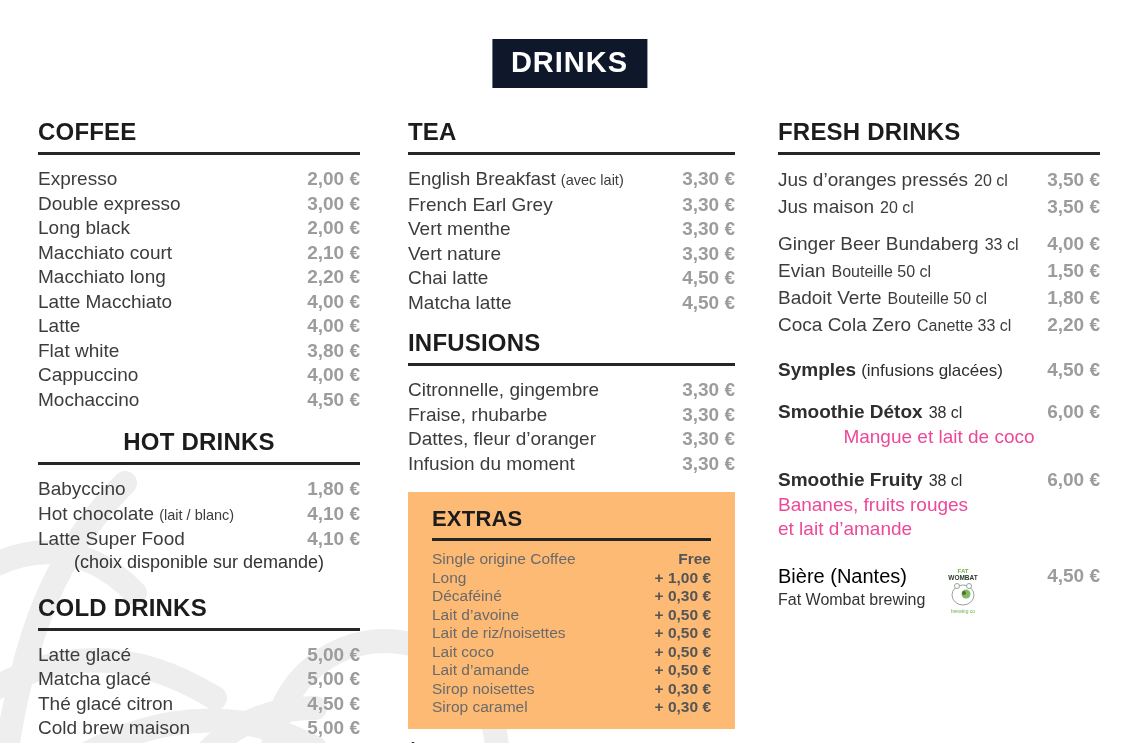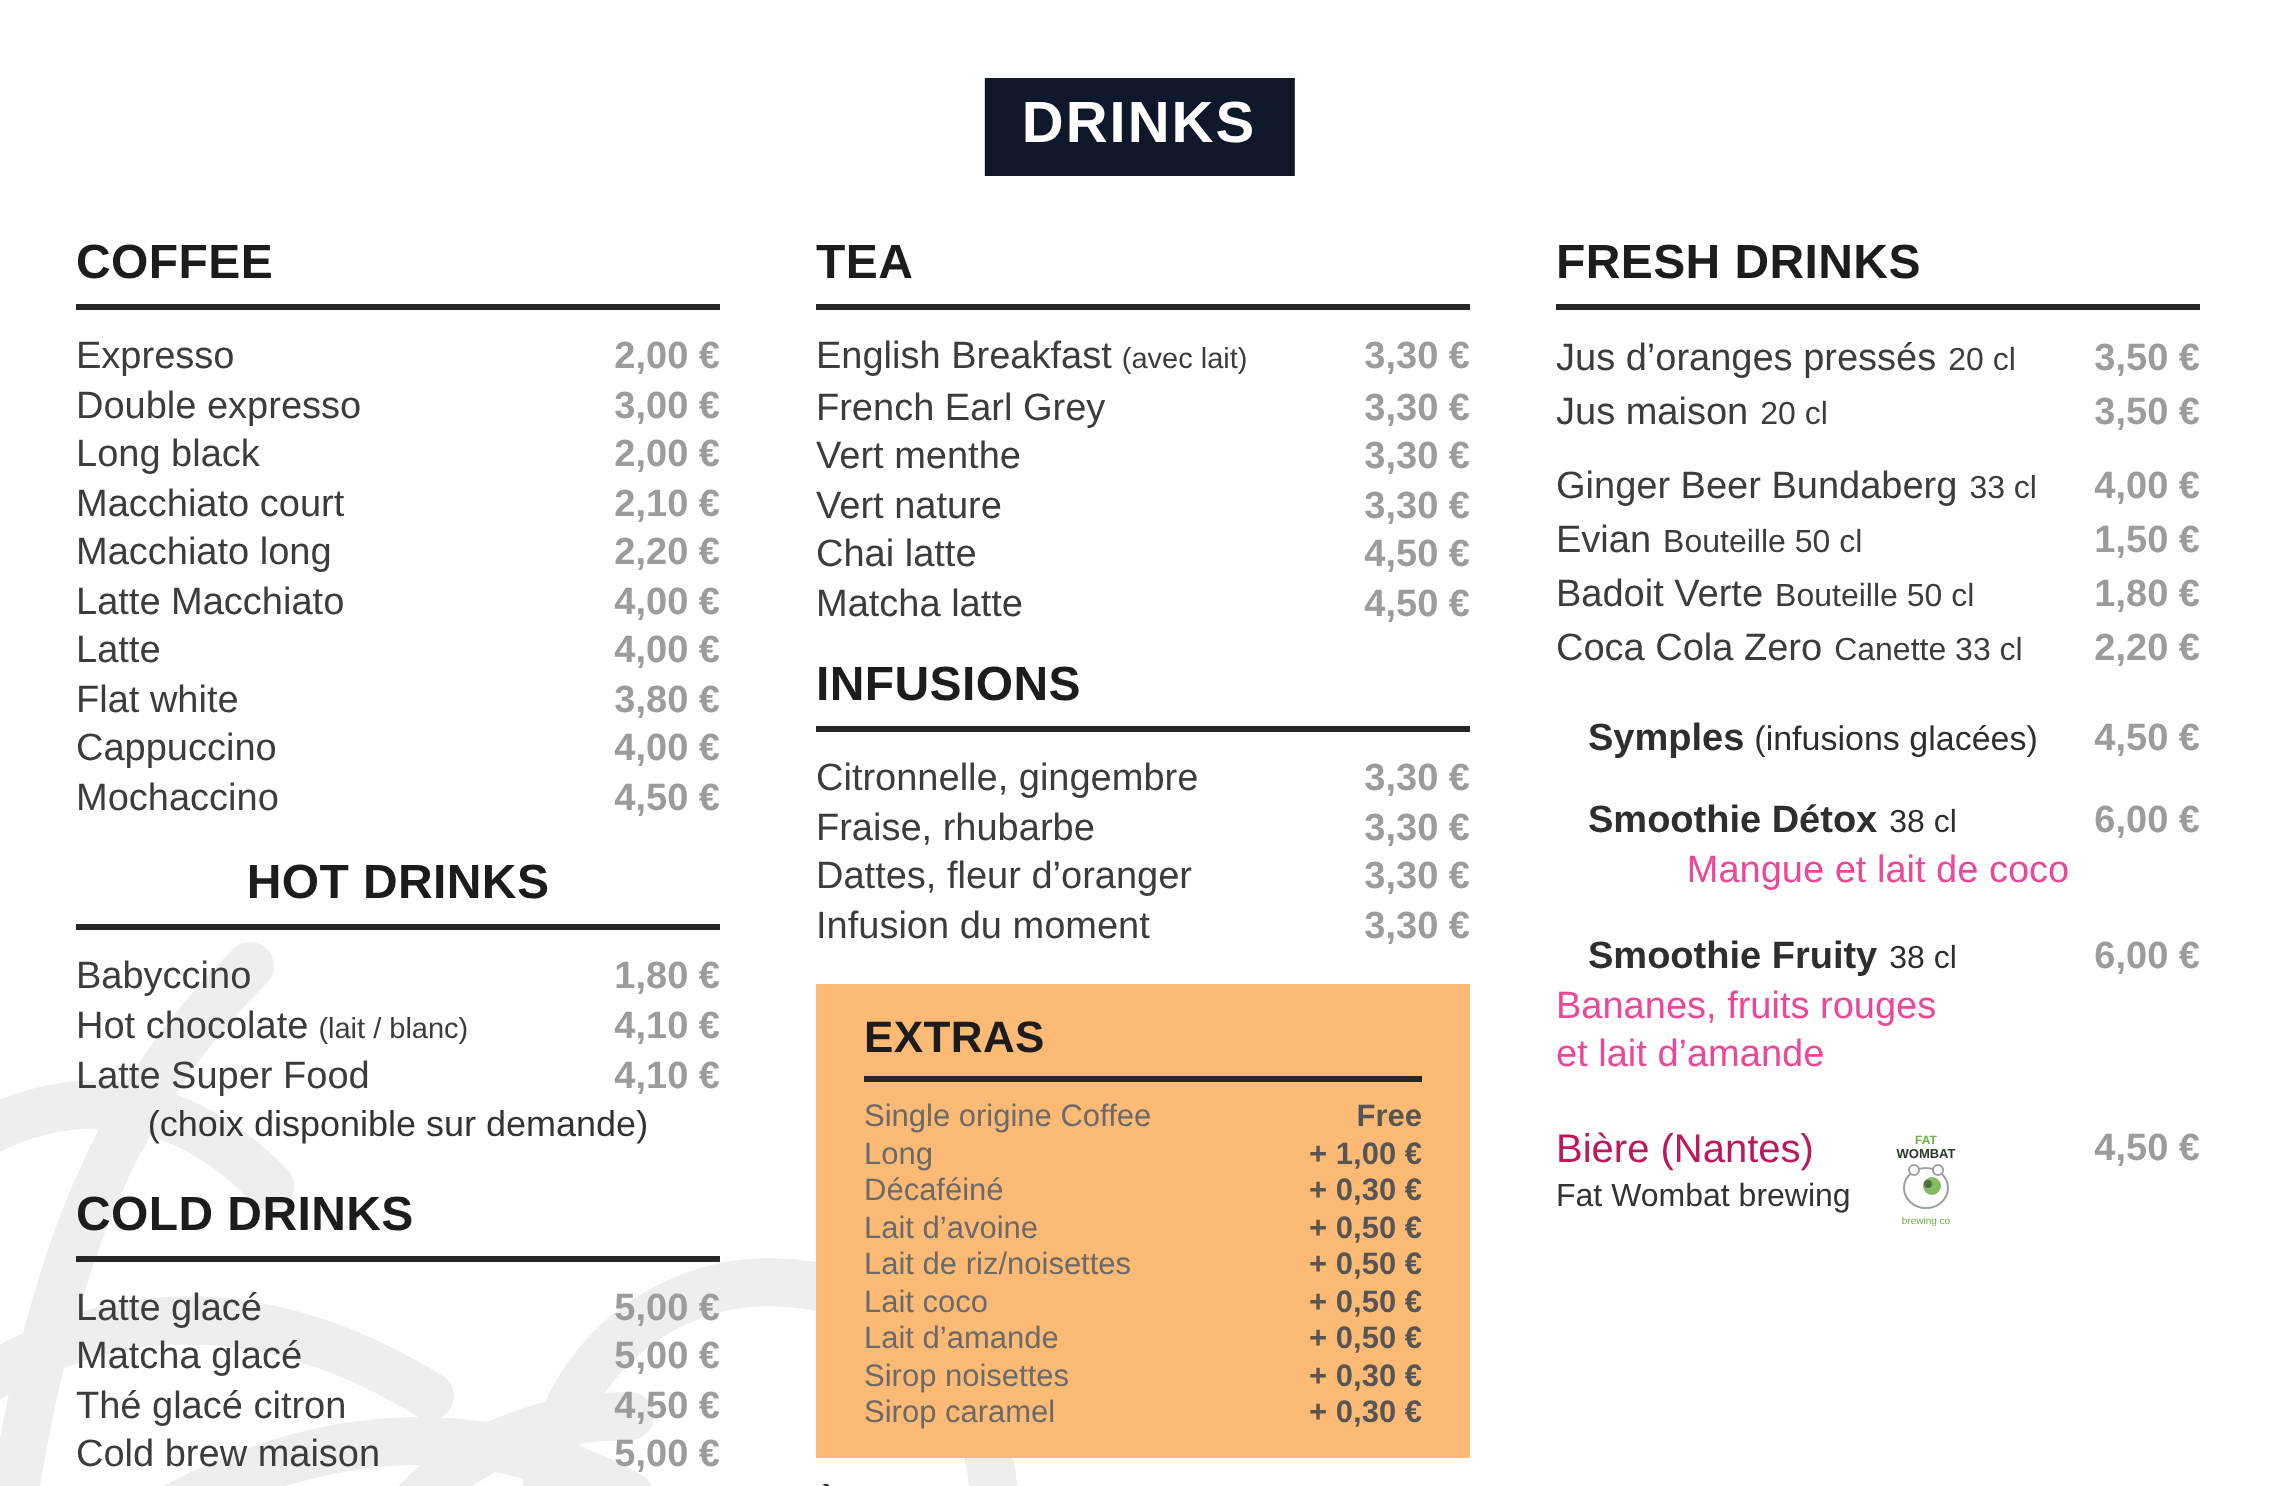--- a/index.html
+++ b/index.html
@@ -53,28 +53,28 @@
   }
   .extras-box .sec-title{font-size:22px;margin-bottom:9px;padding-bottom:6px;}
   .extras-box .row{font-size:15.5px;line-height:18.5px;color:#6a6a6a;}
   .extras-box .price{color:#555555;min-width:70px;text-align:right;}
 
   .takeaway{margin-top:11px;font-size:17px;color:#2a2a2a;line-height:23px;}
   .takeaway-title{font-weight:700;}
 
   
   .hrow{display:flex;justify-content:space-between;align-items:baseline;
-        font-size:19px;line-height:25px;color:#2e2e2e;margin-left:16px;}
+        font-size:19px;line-height:25px;color:#2e2e2e;}
   .hname{font-weight:700;}
   .variant{font-size:19px;line-height:25px;color:#3c3c3c;}
   .variant .detail{font-size:15.5px;}
   .desc{font-size:19px;line-height:24px;color:#ec4899;white-space:pre-line;}
   .beer-row{display:flex;align-items:flex-start;}
   .beer-left{flex:0 0 auto;}
-  .beer-name{font-size:20px;line-height:26px;color:#be185d;}
+  .beer-name{font-size:20px;line-height:26px;color:#000000;}
   .beer-brewery{font-size:16px;line-height:22px;color:#333;}
   .beer-logo{margin:2px 10px 0 14px;flex:0 0 auto;}
   .beer-price{margin-left:auto;font-weight:700;color:#9c9c9c;font-size:19px;line-height:26px;white-space:nowrap;}
 </style>
 </head>
 <body>
 
 <svg class="watermark" width="540" height="480" viewBox="0 0 540 480" aria-hidden="true">
   <g fill="none" stroke="#eeeeee" stroke-width="24" stroke-linecap="round">
     <path d="M30 480 C 50 340, 75 250, 155 170"></path>

